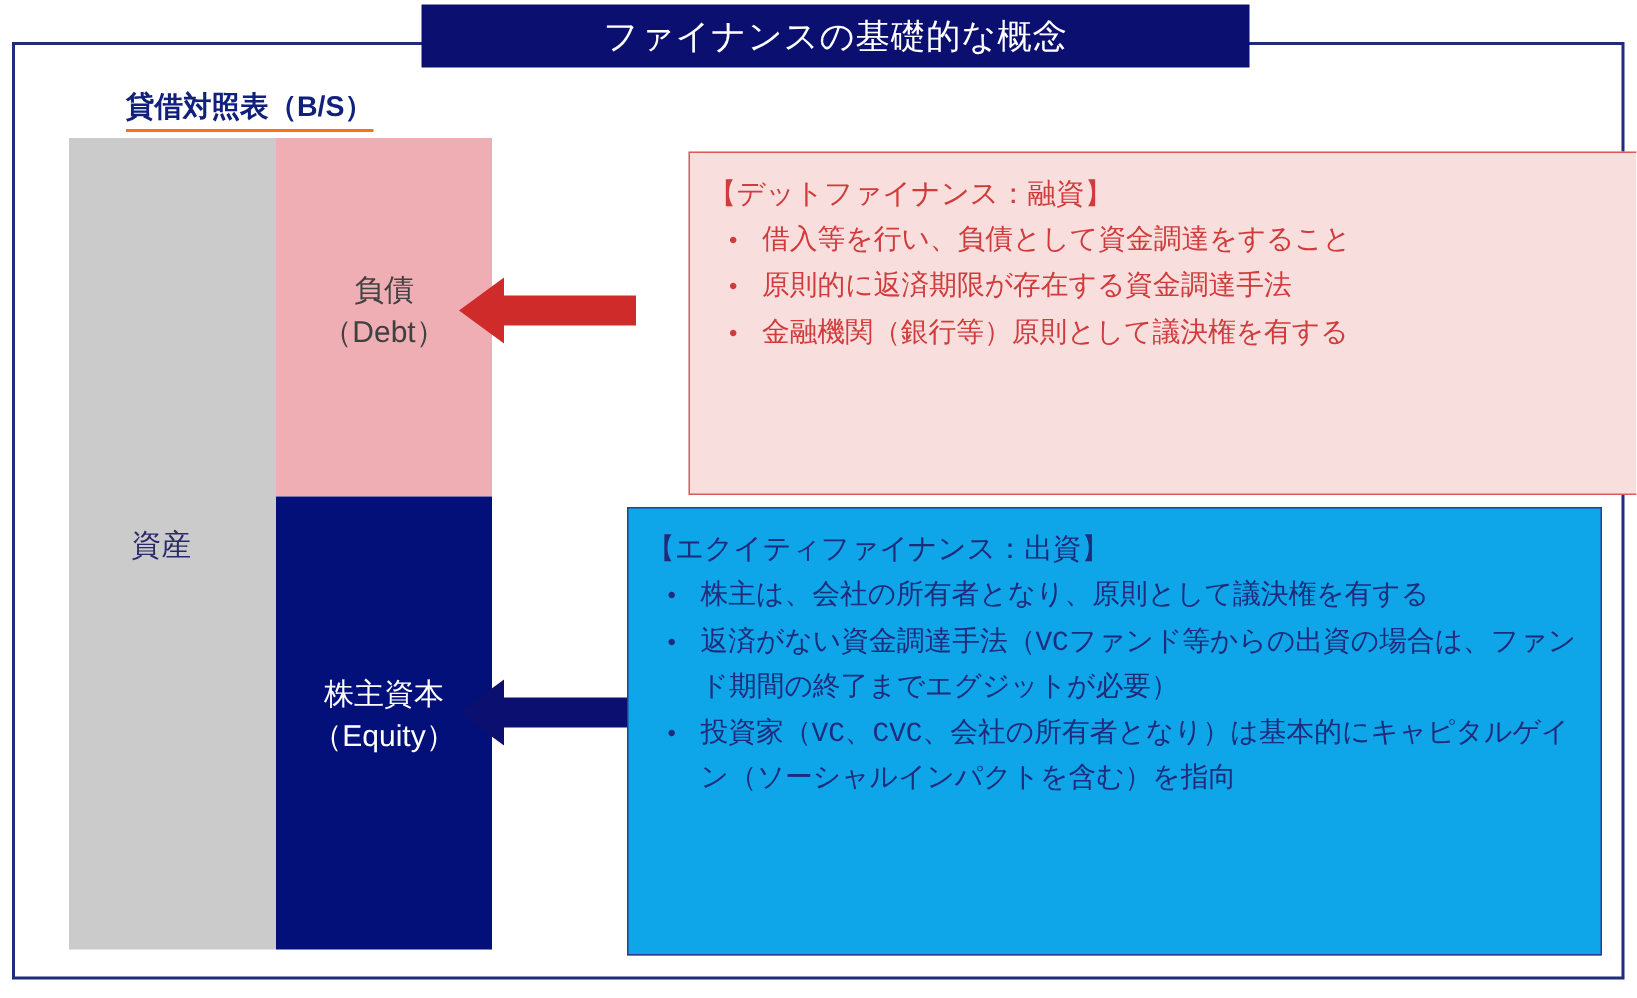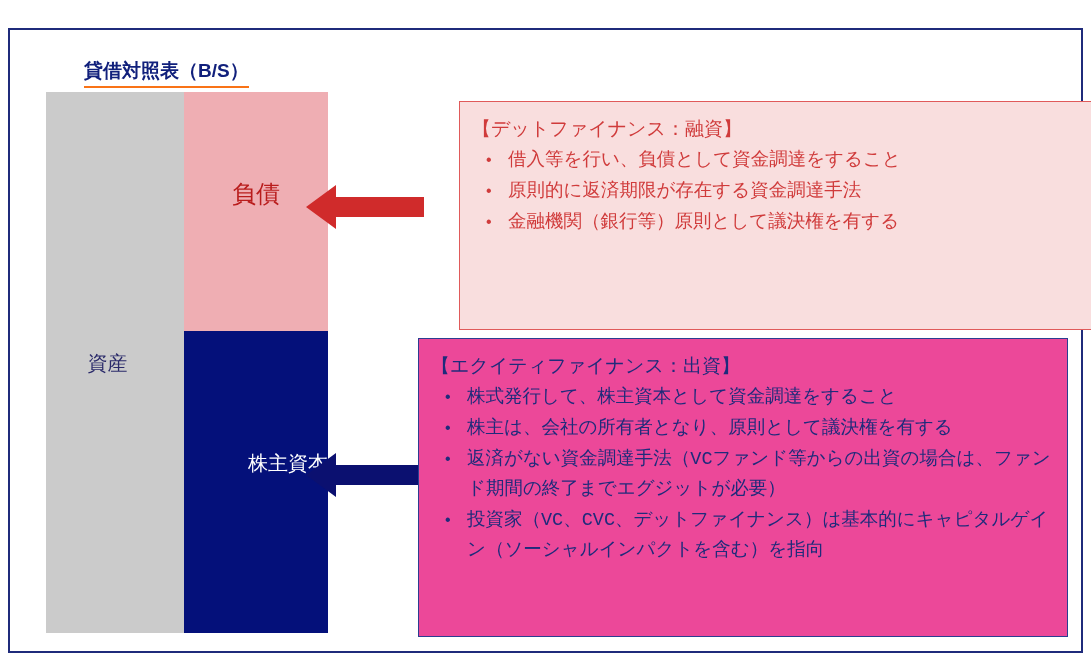--- a/index.html
+++ b/index.html
@@ -80,38 +80,38 @@
     width: 144px;
     height: 239px;
     background: #EFAEB3;
   }
   #bs-debt-label {
     position: absolute;
     left: 0;
     top: 88px;
     width: 144px;
     text-align: center;
-    font-size: 24px;
-    color: #b91c1c;
+    font-size: 20px;
+    color: #404040;
     line-height: 28px;
   }
   #bs-equity {
     position: absolute;
     left: 184px;
     top: 331px;
     width: 144px;
     height: 302px;
     background: #04107A;
   }
   #bs-equity-label {
     position: absolute;
     left: 0;
     top: 118px;
     width: 144px;
-    text-align: right;
+    text-align: center;
     font-size: 20px;
     color: #FFFFFF;
     line-height: 28px;
   }
   
   .arrow-svg {
     position: absolute;
     overflow: visible;
   }
   #debt-arrow { left: 306px; top: 183px; }
@@ -127,21 +127,21 @@
     border: 1.5px solid #E05A5A;
     box-sizing: border-box;
     margin-left: 41px;
   }
   #equity-box {
     position: absolute;
     left: 418px;
     top: 338px;
     width: 650px;
     height: 299px;
-    background: #ec4899;
+    background: #0ea5e9;
     border: 1.5px solid #2B3D91;
     box-sizing: border-box;
   }
   .box-heading {
     font-size: 19px;
     margin: 14px 0 4px 12px;
     white-space: nowrap;
   }
   #debt-box .box-heading { color: #D03B3B; }
   #equity-box .box-heading { color: #1F2B7B; }
@@ -168,36 +168,39 @@
   #debt-box ul.bullets li { color: #D03B3B; }
   #equity-box ul.bullets li { color: #1F2B7B; }
 </style>
 </head>
 <body>
 
 <div id="slide">
 
   <div id="outer-frame"></div>
 
+  <div id="title-banner">ファイナンスの基礎的な概念</div>
 
   <div id="bs-caption">貸借対照表（B/S）</div>
 
   <div id="bs-assets">
     <div id="bs-assets-label">資産</div>
   </div>
 
   <div id="bs-debt">
     <div id="bs-debt-label">
       <div>負債</div>
+      <div>（Debt）</div>
     </div>
   </div>
 
   <div id="bs-equity">
     <div id="bs-equity-label">
       <div>株主資本</div>
+      <div>（Equity）</div>
     </div>
   </div>
 
   <svg id="debt-arrow" class="arrow-svg" width="118" height="48" viewBox="0 0 118 48">
     <polygon points="0,24 30,2 30,14 118,14 118,34 30,34 30,46" fill="#D02B2B"></polygon>
   </svg>
 
   <svg id="equity-arrow" class="arrow-svg" width="118" height="48" viewBox="0 0 118 48">
     <polygon points="0,24 30,2 30,14 118,14 118,34 30,34 30,46" fill="#0B1070"></polygon>
   </svg>
@@ -207,20 +210,19 @@
     <ul class="bullets">
       <li>借入等を行い、負債として資金調達をすること</li>
       <li>原則的に返済期限が存在する資金調達手法</li>
       <li>金融機関（銀行等）原則として議決権を有する</li>
     </ul>
   </div>
 
   <div id="equity-box">
     <div class="box-heading">【エクイティファイナンス：出資】</div>
     <ul class="bullets">
-      <li>株式発行して、株主資本として資金調達をすること</li>
       <li>株主は、会社の所有者となり、原則として議決権を有する</li>
       <li>返済がない資金調達手法（VCファンド等からの出資の場合は、ファンド期間の終了までエグジットが必要）</li>
-      <li>投資家（VC、CVC、デットファイナンス）は基本的にキャピタルゲイン（ソーシャルインパクトを含む）を指向</li>
+      <li>投資家（VC、CVC、会社の所有者となり）は基本的にキャピタルゲイン（ソーシャルインパクトを含む）を指向</li>
     </ul>
   </div>
 
 </div>
 
 </body></html>

